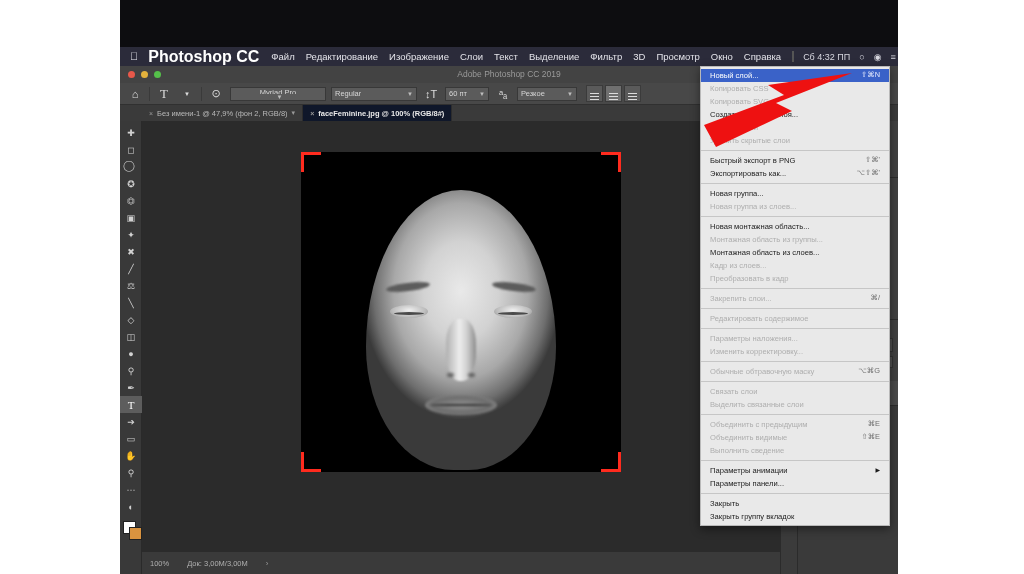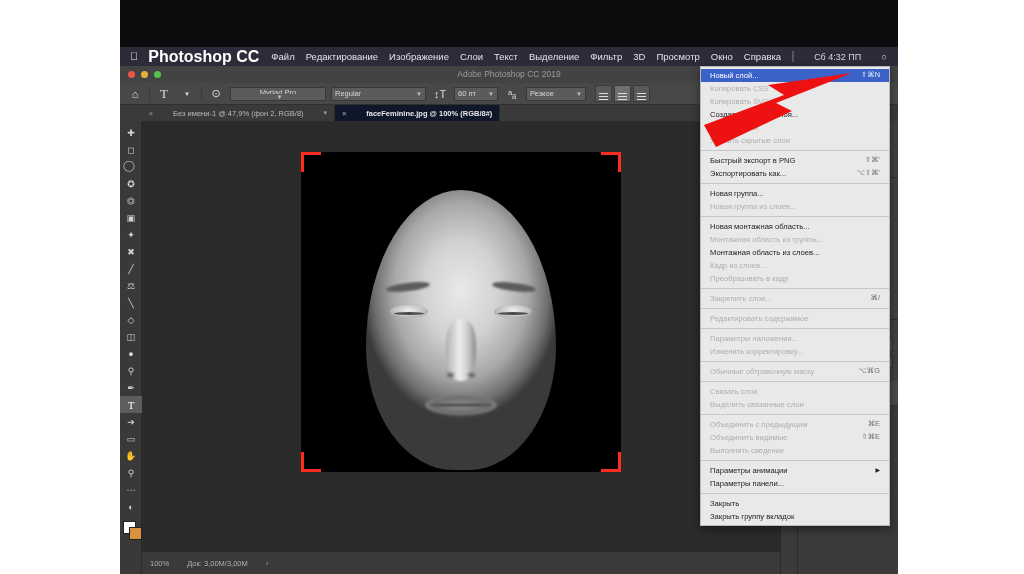--- a/index.html
+++ b/index.html
@@ -6,47 +6,47 @@
   body{width:1024px;height:574px;overflow:hidden;font-family:"Liberation Sans",sans-serif;}
   .stage{position:relative;width:1024px;height:574px;background:#ffffff;}
   .app{position:absolute;left:120px;top:0;width:778px;height:574px;background:#0d0d10;overflow:hidden;}
 
   
   .macbar{position:absolute;left:0;top:47px;width:778px;height:19px;background:#2b2b3a;display:flex;align-items:center;padding:0 6px;box-sizing:border-box;}
   .macbar .apple{color:#e8e8ee;font-size:11px;margin:0 10px 0 4px;line-height:1;}
   .macbar .appname{color:#ffffff;font-size:16px;font-weight:bold;margin-right:12px;white-space:nowrap;}
   .macbar .mi{color:#e4e4ea;font-size:9.5px;margin-right:11px;white-space:nowrap;}
   .macbar .spacer{flex:1;}
-  .macbar .status{color:#d8d8e0;font-size:9px;margin-left:20px;white-space:nowrap;}
+  .macbar .status{color:#d8d8e0;font-size:9px;margin-left:9px;white-space:nowrap;}
   .flagicon{width:13px;height:9px;display:inline-block;background:linear-gradient(#fff 0 33%,#3a5ccc 33% 66%,#c33 66%);border:1px solid #555;vertical-align:middle;}
 
   
   .titlebar{position:absolute;left:0;top:66px;width:778px;height:17px;background:#434343;}
   .traffic{position:absolute;left:8px;top:5px;display:flex;gap:6px;}
   .traffic i{width:7px;height:7px;border-radius:50%;display:block;}
   .t-red{background:#e8584a;} .t-yel{background:#e3b23c;} .t-grn{background:#55c04a;}
   .titlebar .ttl{position:absolute;left:0;right:0;top:3px;text-align:center;color:#9a9a9a;font-size:8.5px;}
 
   
   .optbar{position:absolute;left:0;top:83px;width:778px;height:22px;background:#484848;border-bottom:1px solid #303030;display:flex;align-items:center;padding-left:6px;box-sizing:border-box;gap:5px;}
   .ob-ico{width:18px;height:16px;display:flex;align-items:center;justify-content:center;color:#dcdcdc;font-size:11px;}
   .ob-sep{width:1px;height:14px;background:#3a3a3a;}
   .combo{height:14px;background:#5b5b5b;border:1px solid #383838;display:flex;align-items:center;color:#d6d6d6;font-size:7.5px;padding:0 3px;box-sizing:border-box;justify-content:space-between;}
   .combo span.cv{overflow:hidden;white-space:nowrap;}
   .combo .cr{font-size:6px;color:#bdbdbd;margin-left:3px;}
-  .c-font{width:96px;flex-direction:column;} .c-style{width:95px;} .c-size{width:44px;} .c-aa{width:60px;}
+  .c-font{width:96px;flex-direction:column;} .c-style{width:86px;} .c-size{width:44px;} .c-aa{width:60px;}
   .alignbox{display:flex;gap:2px;margin-left:4px;}
   .alignbtn{width:15px;height:15px;background:#5a5a5a;border:1px solid #3b3b3b;display:flex;align-items:center;justify-content:center;}
   .alignbtn.on{background:#6f6f6f;}
   .alignbtn i{display:block;width:9px;height:1.5px;background:#dcdcdc;box-shadow:0 3px 0 #dcdcdc,0 6px 0 #dcdcdc;}
 
   
   .tabbar{position:absolute;left:0;top:105px;width:778px;height:16px;background:#3a3a3a;display:flex;align-items:stretch;}
   .tabbar .tabgutter{width:22px;}
-  .tab{display:flex;align-items:center;gap:20px;padding:0 7px;font-size:7.5px;color:#b9b9b9;background:#3a3a3a;border-right:1px solid #2c2c2c;white-space:nowrap;}
+  .tab{display:flex;align-items:center;gap:4px;padding:0 7px;font-size:7.5px;color:#b9b9b9;background:#3a3a3a;border-right:1px solid #2c2c2c;white-space:nowrap;}
   .tab.active{background:#0f172a;color:#e9e9e9;font-weight:bold;}
   .tab .x{font-size:7px;color:#9a9a9a;}
 
   
   .toolbar{position:absolute;left:0;top:121px;width:22px;bottom:0;background:#393939;border-right:1px solid #2a2a2a;padding-top:3px;box-sizing:border-box;}
   .tool{width:22px;height:17px;display:flex;align-items:center;justify-content:center;color:#d2d2d2;font-size:9px;position:relative;}
   .tool.active{background:#5d5d5d;color:#fff;}
   .swatch{position:relative;width:22px;height:22px;margin-top:4px;}
   .swatch .fg{position:absolute;left:3px;top:2px;width:11px;height:11px;background:#ffffff;border:1px solid #222;}
   .swatch .bg{position:absolute;left:9px;top:8px;width:11px;height:11px;background:#d9933f;border:1px solid #222;}

